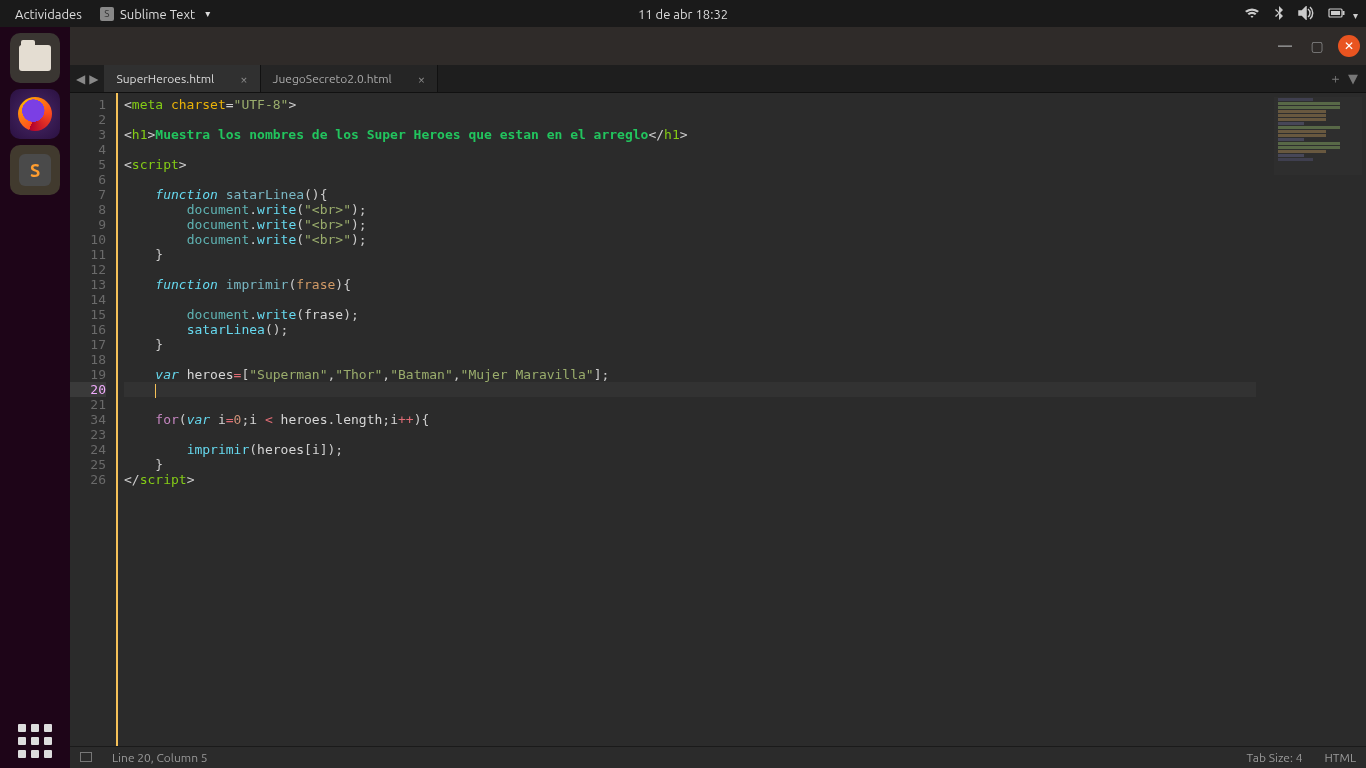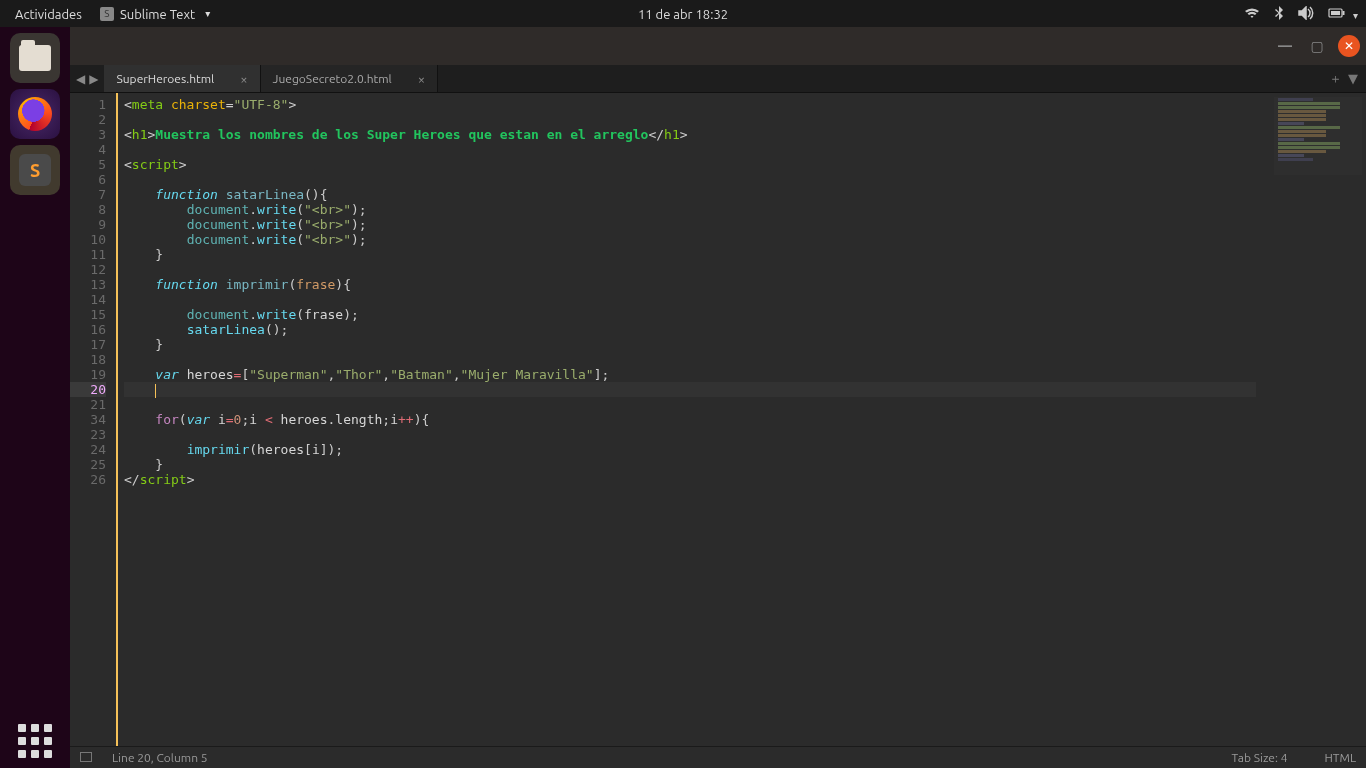--- a/index.html
+++ b/index.html
@@ -167,21 +167,21 @@
 .plain{ color:#d6d6d6;}
 .txt{ color:#22c55e;font-weight:bold;}
 .cursor{ display:inline-block; width:1px; height:14px; background:#f5c158; vertical-align:middle;}
 .line.hl{ background:#323232;}
 
 .statusbar{
   height:22px; background:#2b2b2b; border-top:1px solid #1a1a1a;
   color:#9a9a9a; font-size:12px;
   display:flex; align-items:center; padding:0 10px; gap:14px;
 }
-.statusbar .sb-right{ margin-left:auto; display:flex; gap:37px;}
+.statusbar .sb-right{ margin-left:auto; display:flex; gap:22px;}
 .sb-icon{ width:12px; height:10px; border:1px solid #777; display:inline-block; margin-right:6px;}
 </style>
 </head>
 <body>
 
 <div class="gnome-panel">
   <div class="gnome-left">
     <span>Actividades</span>
     <span class="gnome-app tri-down">
       <span class="gnome-app-icon">S</span>

